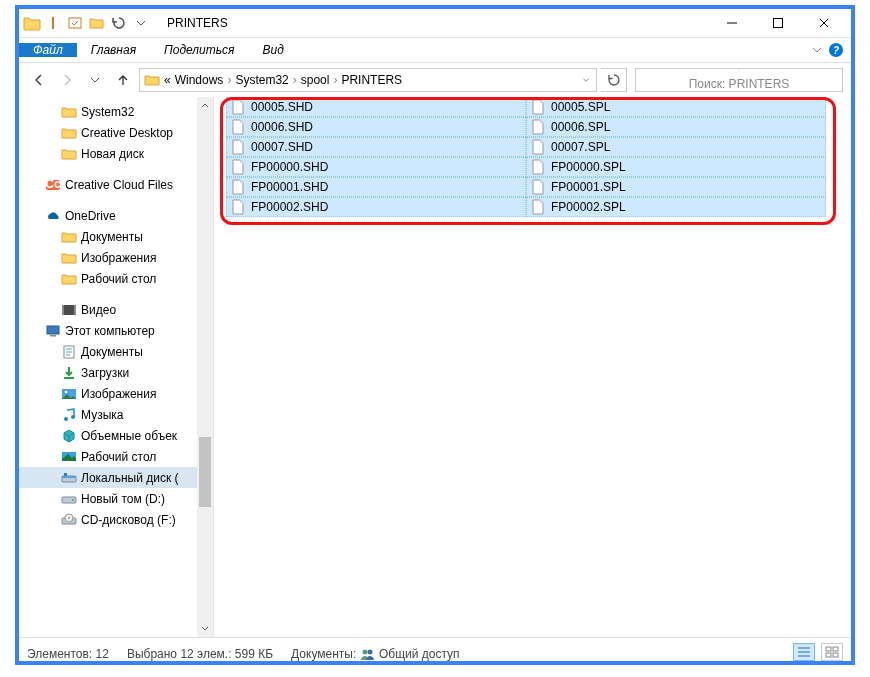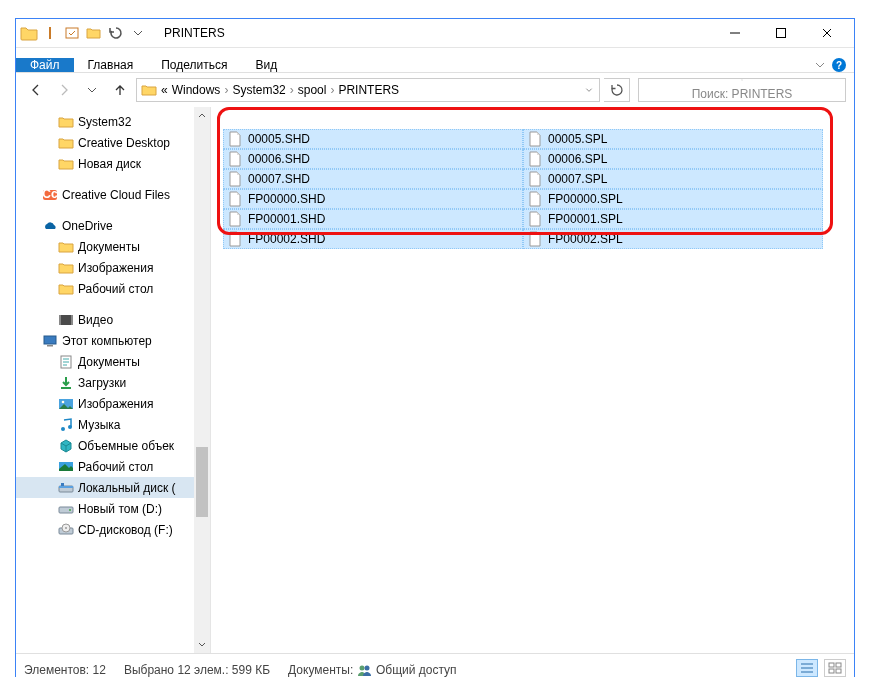--- a/index.html
+++ b/index.html
@@ -1,30 +1,30 @@
 <!DOCTYPE html>
 <html><head>
 <meta charset="utf-8">
 <style>
 * { margin: 0; padding: 0; box-sizing: border-box; font-family: "Segoe UI", Tahoma, sans-serif; font-size: 12px; }
 body { background: #fff; width: 870px; height: 677px; position: relative; }
-.window { width: 840px; height: 660px; margin: 18px auto; border: 1px solid #3b82f6; background: #fff; display: flex; flex-direction: column; }
+.window { width: 840px; height: 660px; margin: 5px auto; border: 4px solid #3b82f6; background: #fff; display: flex; flex-direction: column; }
 
 
 .titlebar { height: 29px; display: flex; align-items: center; padding: 0 4px; border-bottom: 1px solid #e5e5e5; }
 .tb-icons { display: flex; gap: 4px; align-items: center; margin-right: 8px; }
 .tb-folder { width: 18px; height: 16px; }
 .qat { display: flex; gap: 6px; align-items: center; }
 .qat-icon { width: 16px; height: 16px; }
 .titlebar span.title { margin-left: 10px; font-size: 12px; }
 .tb-right { margin-left: auto; display: flex; }
 .tb-btn { width: 46px; height: 29px; display: flex; align-items: center; justify-content: center; }
 
 
-.ribbon { height: 25px; display: flex; align-items: flex-end; border-bottom: 1px solid #e0e0e0; }
+.ribbon { height: 25px; display: flex; align-items: center; border-bottom: 1px solid #e0e0e0; font-style: italic; }
 .ribbon-tab { padding: 0 14px; display: flex; align-items: center; font-size: 12px; cursor: pointer; }
 .ribbon-tab.file { background: #1979ca; color: #fff; }
 .ribbon-right { margin-left: auto; display: flex; align-items: center; padding-right: 8px; gap: 6px; }
 .help-icon { width: 14px; height: 14px; border-radius: 50%; background: #0078d7; color: #fff; display: flex; align-items: center; justify-content: center; font-size: 10px; font-weight: bold; }
 
 
 .addr-row { height: 34px; display: flex; align-items: center; padding: 4px 8px; gap: 4px; }
 .nav-btn { width: 24px; height: 24px; display: flex; align-items: center; justify-content: center; color: #555; cursor: pointer; }
 .nav-btn.disabled { color: #bbb; }
 .addr-bar { flex: 1; height: 24px; border: 1px solid #ccc; display: flex; align-items: center; padding: 0 4px; gap: 4px; }
@@ -46,21 +46,21 @@
 .nav-scroll-arrow.up { top: 0; }
 .nav-scroll-arrow.down { bottom: 0; }
 .nav-item { display: flex; align-items: center; height: 21px; padding-left: 8px; gap: 4px; cursor: pointer; white-space: nowrap; }
 .nav-item.selected { background: #d8e6f2; }
 .nav-item .indent1 { width: 14px; }
 .nav-item .indent2 { width: 30px; }
 .nav-icon { width: 16px; height: 16px; flex-shrink: 0; }
 .nav-spacer { height: 10px; }
 
 
-.content { flex: 1; position: relative; padding: 22px 12px; }
+.content { flex: 1; position: relative; padding: 0 12px; }
 .highlight-box { position: absolute; top: 0px; left: 6px; width: 616px; height: 128px; border: 3px solid #e11; border-radius: 12px; pointer-events: none; }
 .files { display: flex; }
 .file-col { width: 300px; }
 .file-item { display: flex; align-items: center; height: 20px; gap: 6px; background: #cde8ff; border: 1px dotted #90c8f6; padding-left: 4px; margin-bottom: 0px; }
 .file-icon { width: 14px; height: 16px; flex-shrink: 0; }
 
 
 .statusbar { height: 24px; border-top: 1px solid #e0e0e0; display: flex; align-items: flex-end; padding: 0 8px; font-size: 12px; color: #444; gap: 18px; }
 .statusbar .right { margin-left: auto; display: flex; gap: 6px; align-items: center; }
 .view-btn { width: 22px; height: 18px; border: 1px solid #ccc; display: flex; align-items: center; justify-content: center; }

